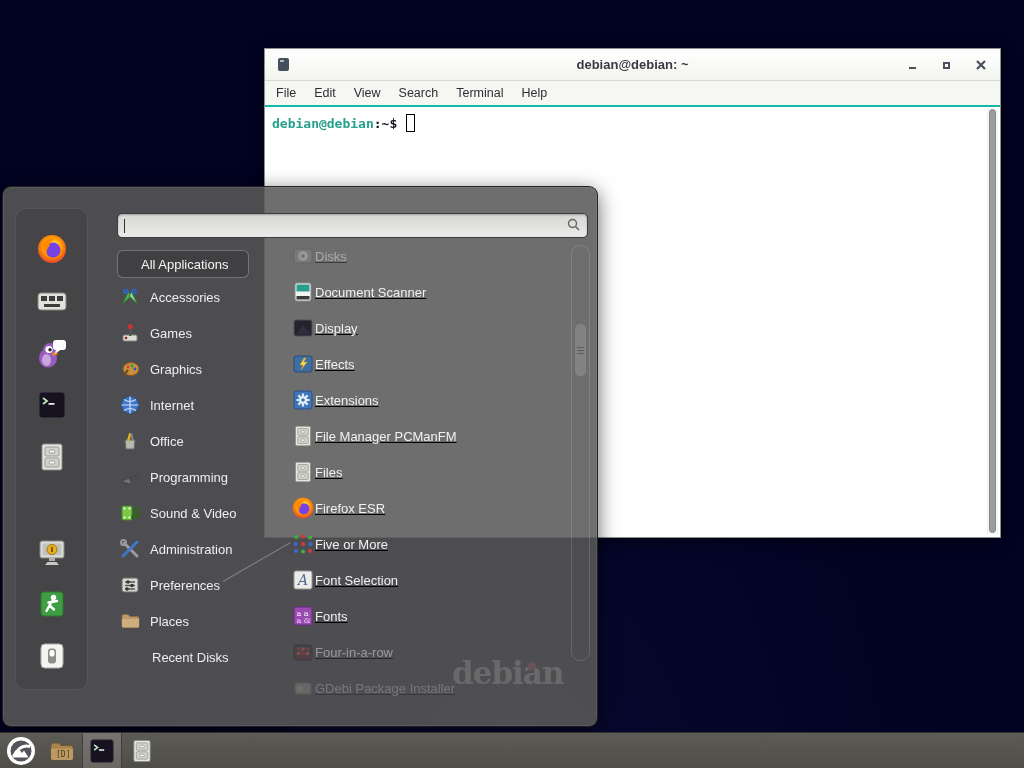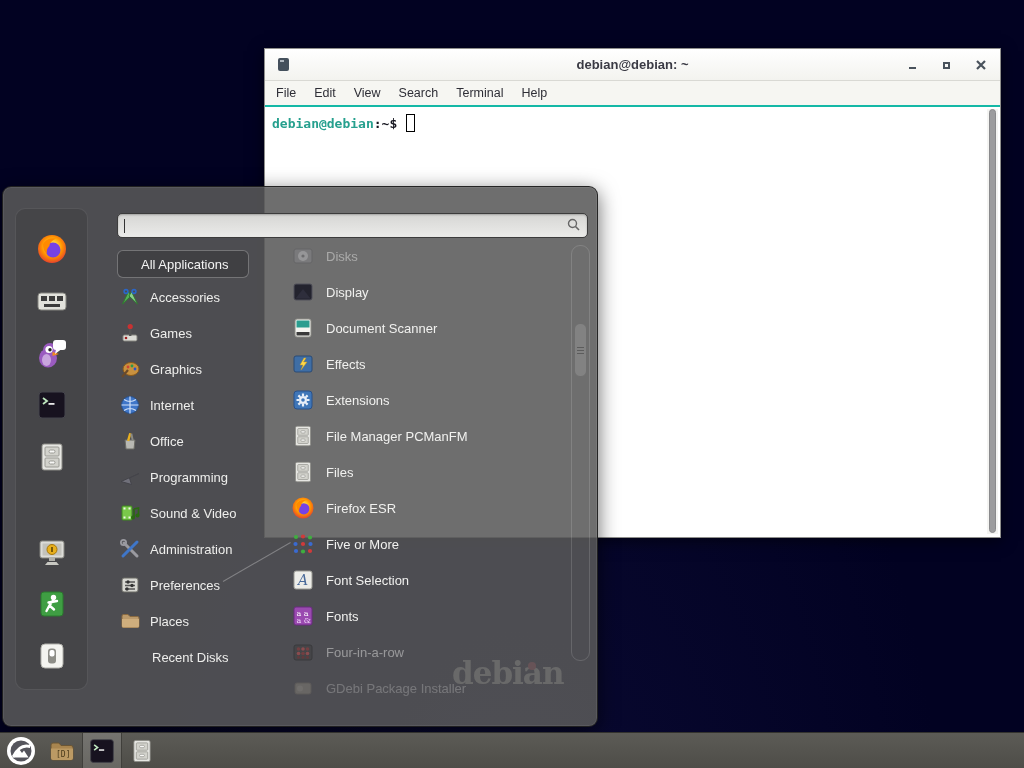--- a/index.html
+++ b/index.html
@@ -63,21 +63,21 @@
     display:flex; align-items:center; padding-left:23px; cursor:pointer; }
 
   .cat-list { position:absolute; left:114px; top:92px; width:165px; }
   .cat-row { display:flex; align-items:center; height:36px; gap:9px; cursor:pointer; padding-left:2px; }
   .cat-row .ci { width:22px; height:22px; flex:0 0 22px; }
   .cat-row .ci svg { width:22px; height:22px; display:block; }
   .cat-label { font-size:13px; color:#eeeeec; }
   .cat-noicon { padding-left:33px; }
 
   .app-list { position:absolute; left:288px; top:51px; width:278px; }
-  .app-row { display:flex; align-items:center; height:36px; gap:11px; cursor:pointer; }
+  .app-row { display:flex; align-items:center; height:36px; cursor:pointer;text-decoration:underline; }
   .app-row .ai { width:24px; height:24px; flex:0 0 24px; }
   .app-row .ai svg { width:24px; height:24px; display:block; }
   .app-label { font-size:13px; color:#f1f1ef; }
   .dim { opacity:0.45; }
   .faded { opacity:0.25; }
 
   .menu-scroll-track { position:absolute; left:568px; top:58px; width:19px; height:416px; border-radius:9px;
     border:1px solid rgba(255,255,255,0.14); }
   .menu-scroll-thumb { position:absolute; left:2px; top:77px; width:13px; height:54px; border-radius:6px;
     background:#828282; border:1px solid #6e6e6e; display:flex; flex-direction:column; align-items:center; justify-content:center; gap:2px; }
@@ -365,35 +365,35 @@
               <rect x="3" y="5" width="18" height="14" rx="2" fill="#8a8a8e" stroke="#5a5a5e"></rect>
               <circle cx="12" cy="12" r="5" fill="#c8c8cc"></circle>
               <circle cx="12" cy="12" r="1.6" fill="#6a6a6e"></circle>
             </svg>
           </span>
         <span class="app-label">Disks</span>
       </div>
       <div class="app-row">
         <span class="ai">
             <svg viewBox="0 0 24 24">
-              <rect x="3" y="4" width="18" height="16" rx="2" fill="#23232e" stroke="#50505a"></rect>
-              <path d="M4.5 18.5 L12 9 L19.5 18.5 Z" fill="#2e2e3c"></path>
-            </svg>
-          </span>
-        <span class="app-label">Display</span>
-      </div>
-      <div class="app-row">
-        <span class="ai">
-            <svg viewBox="0 0 24 24">
               <rect x="4" y="3" width="16" height="18" rx="2" fill="#f4f4f0" stroke="#8a8a84"></rect>
               <rect x="5.5" y="4.5" width="13" height="7" fill="#2a9d8f"></rect>
               <rect x="5.5" y="16" width="13" height="3.5" fill="#3a3a3a"></rect>
             </svg>
           </span>
         <span class="app-label">Document Scanner</span>
+      </div>
+      <div class="app-row">
+        <span class="ai">
+            <svg viewBox="0 0 24 24">
+              <rect x="3" y="4" width="18" height="16" rx="2" fill="#23232e" stroke="#50505a"></rect>
+              <path d="M4.5 18.5 L12 9 L19.5 18.5 Z" fill="#2e2e3c"></path>
+            </svg>
+          </span>
+        <span class="app-label">Display</span>
       </div>
       <div class="app-row">
         <span class="ai">
             <svg viewBox="0 0 24 24">
               <rect x="3" y="4" width="18" height="16" rx="2" fill="#3f6ea5" stroke="#2a4a74"></rect>
               <path d="M13 6 L9 13 H12 L10 18 L16 10 H12.5 L15 6 Z" fill="#ffd84a" stroke="#c89a20" stroke-width="0.5"></path>
             </svg>
           </span>
         <span class="app-label">Effects</span>
       </div>

